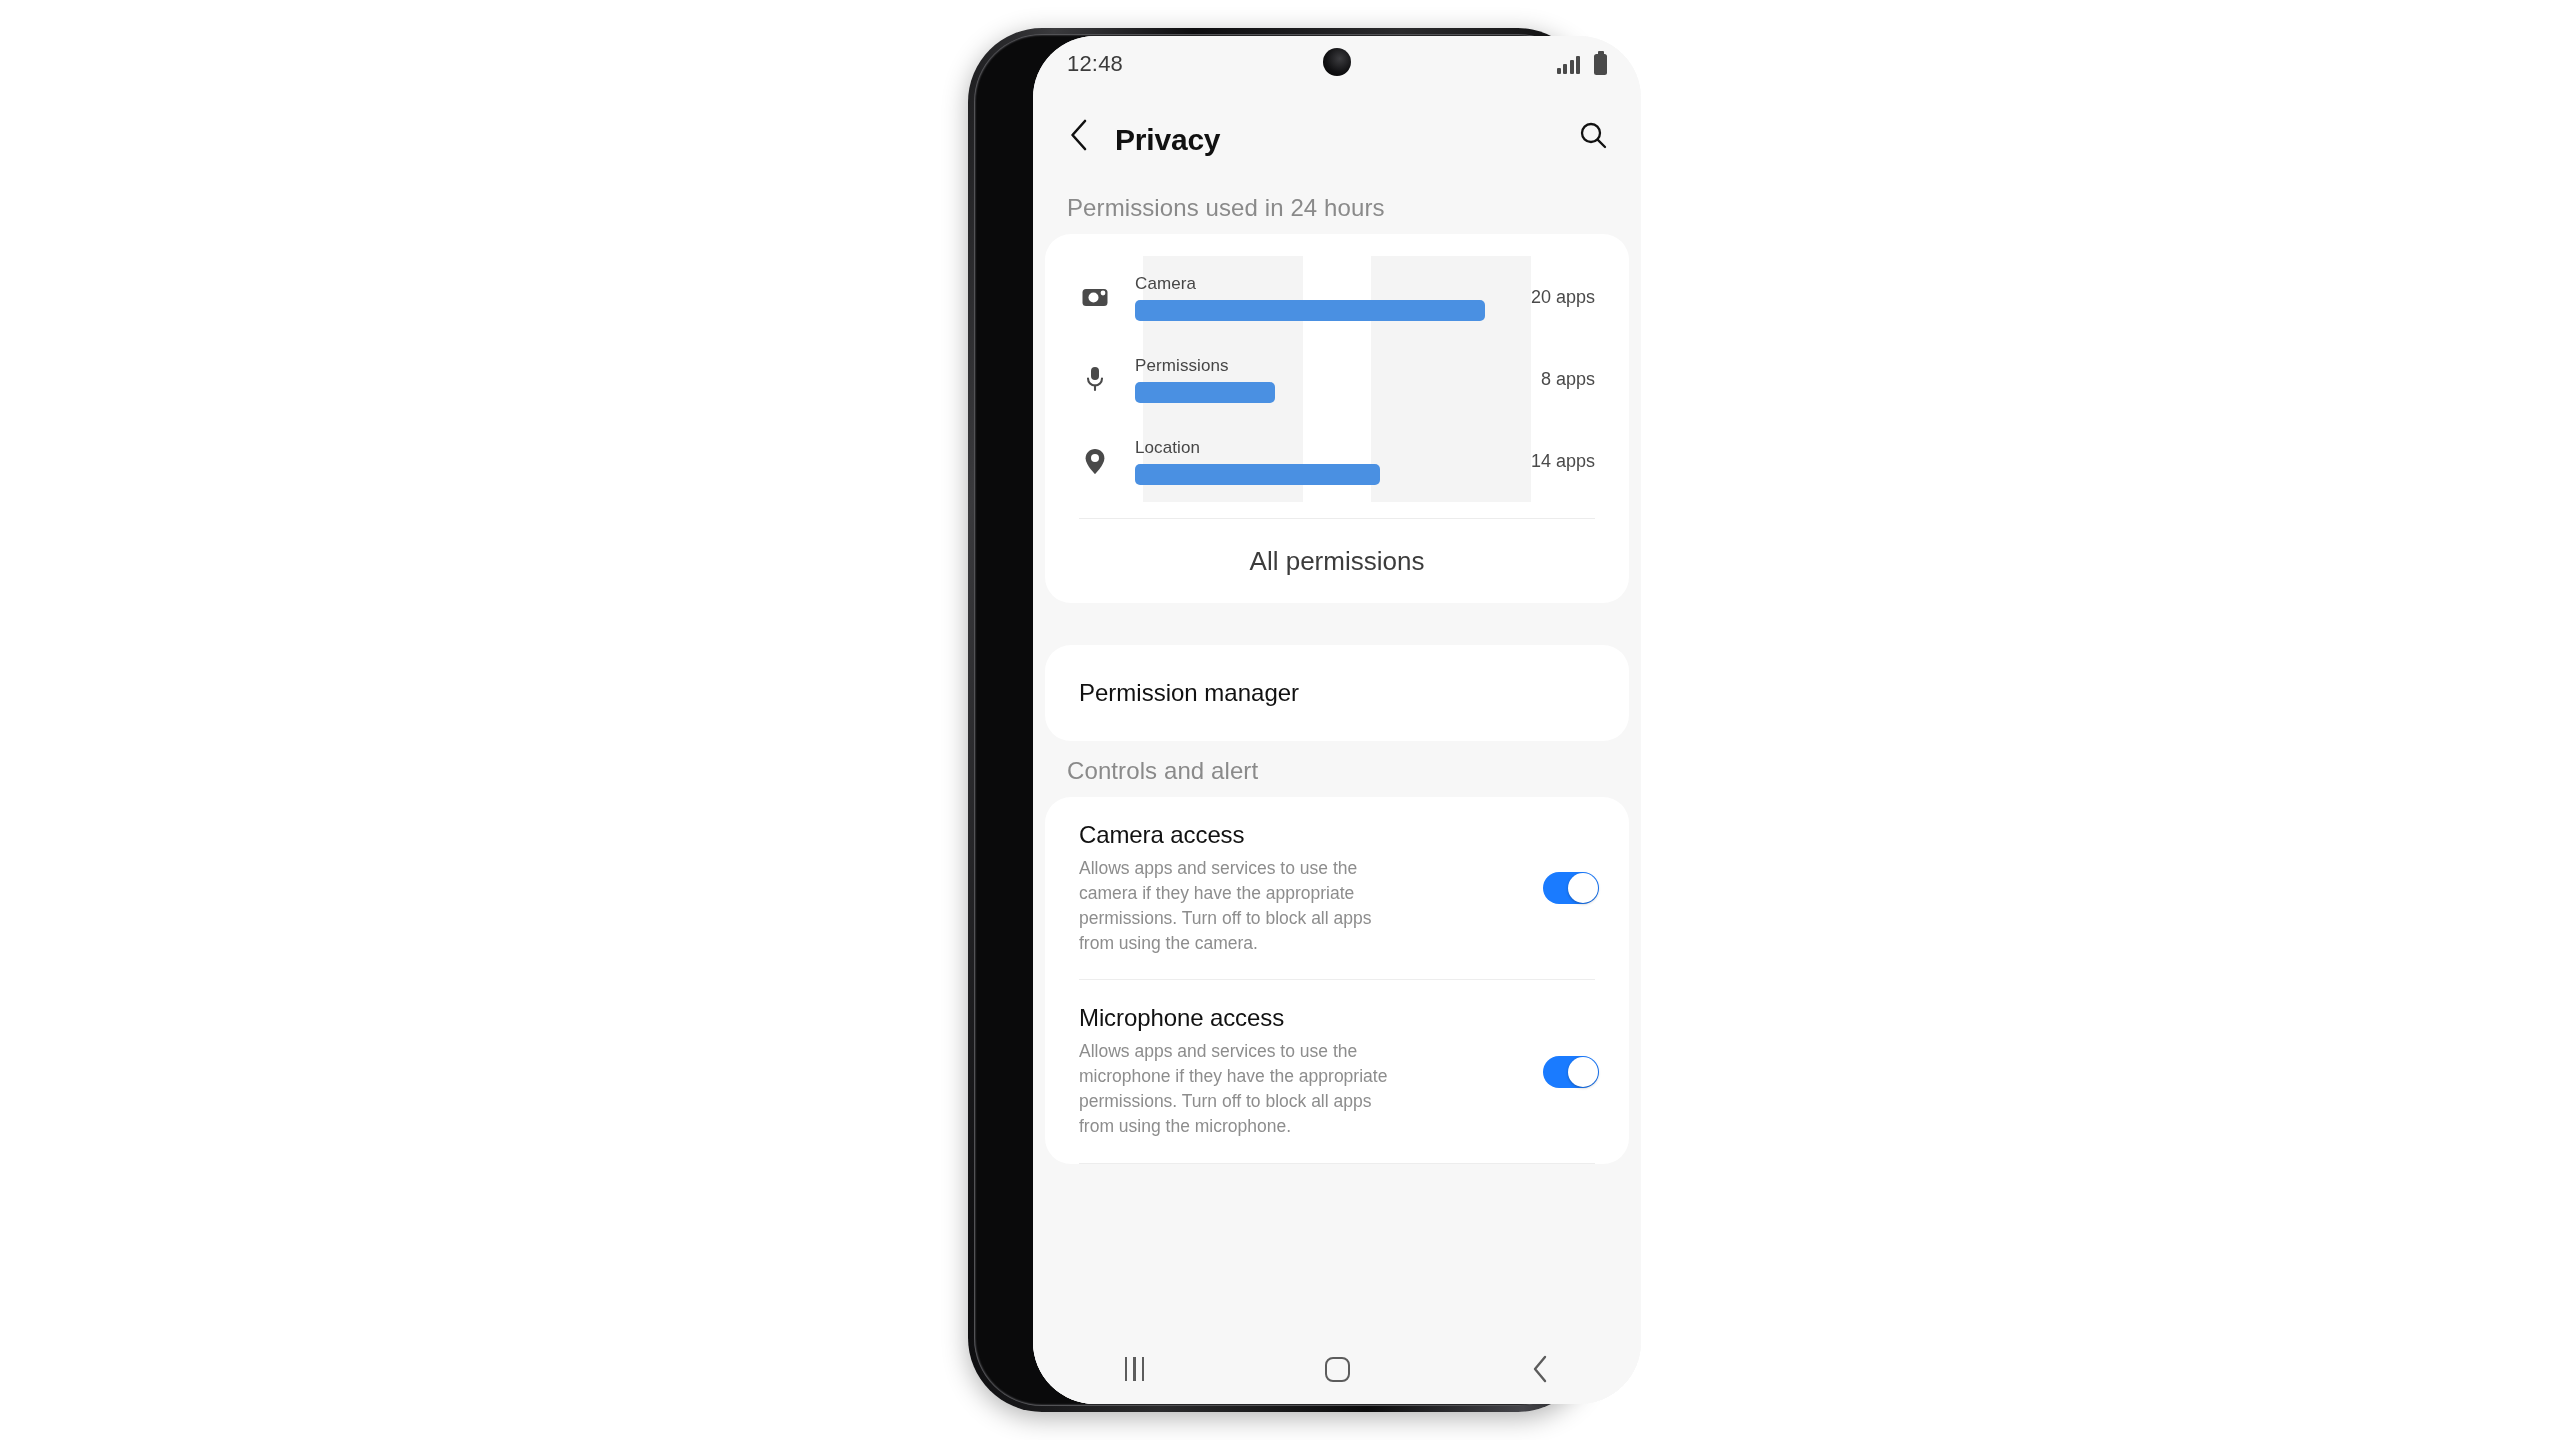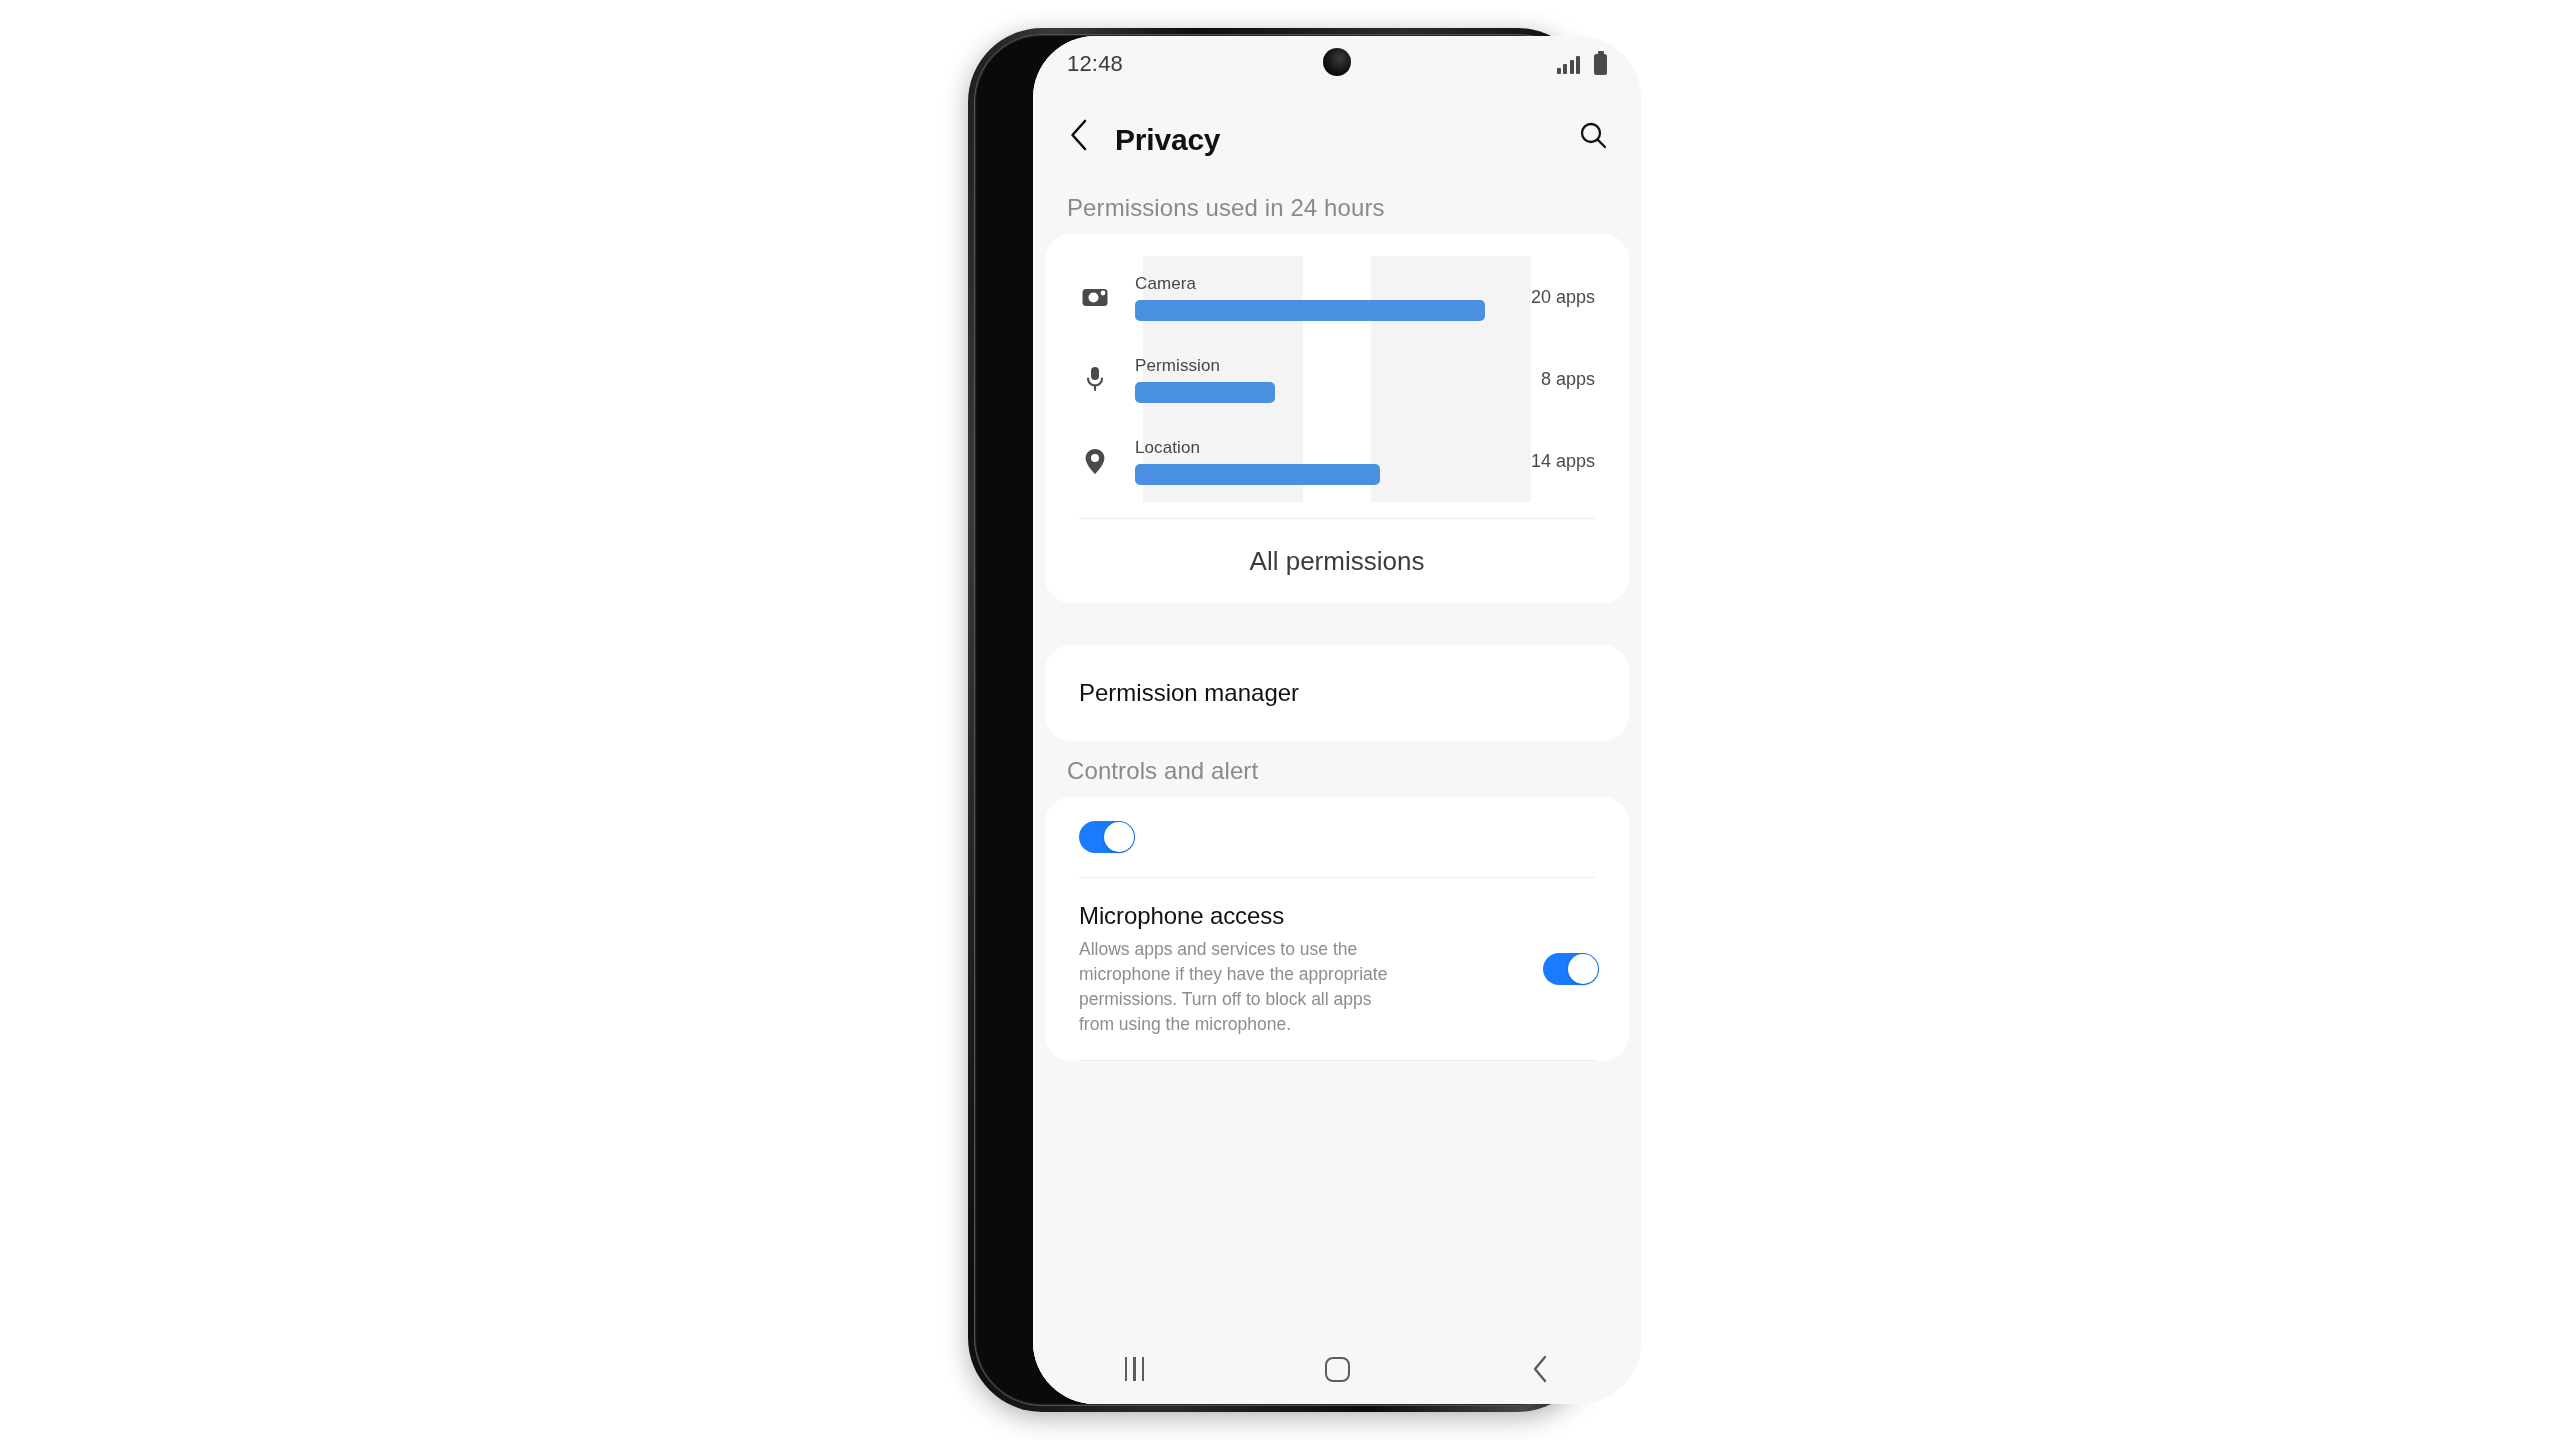--- a/index.html
+++ b/index.html
@@ -257,21 +257,21 @@
 
           <div class="chart-row">
             <div class="perm-icon">
               <svg width="22" height="26" viewBox="0 0 22 26">
                 <rect x="7" y="1" width="8" height="13" rx="4" fill="#4a4a4a"></rect>
                 <path d="M4 12.5 a7 7 0 0 0 14 0" stroke="#4a4a4a" stroke-width="2.1" fill="none" stroke-linecap="round"></path>
                 <path d="M11 19.5 V24" stroke="#4a4a4a" stroke-width="2.1" stroke-linecap="round"></path>
               </svg>
             </div>
             <div class="bar-area">
-              <div class="bar-label">Permission</div>
+              <div class="bar-label">Permissions</div>
               <div class="bar-track">
                 <div class="bar-fill" style="width: 40%; background: rgb(74, 144, 226);"></div>
               </div>
             </div>
             <div class="app-count">8 apps</div>
           </div>
 
           <div class="chart-row">
             <div class="perm-icon">
               <svg width="22" height="27" viewBox="0 0 22 27">
@@ -300,20 +300,24 @@
         <div class="simple-row">
           <span>Permission manager</span>
         </div>
       </div>
 
       <div class="section-label">Controls and alert</div>
 
       <div class="card">
 
         <div class="toggle-row">
+          <div class="toggle-texts">
+            <div class="toggle-title">Camera access</div>
+            <div class="toggle-desc">Allows apps and services to use the camera if they have the appropriate permissions. Turn off to block all apps from using the camera.</div>
+          </div>
           <div class="switch on" style="background: rgb(26, 123, 255);">
             <div class="knob"></div>
           </div>
         </div>
 
         <div class="row-sep"></div>
 
         <div class="toggle-row">
           <div class="toggle-texts">
             <div class="toggle-title">Microphone access</div>

